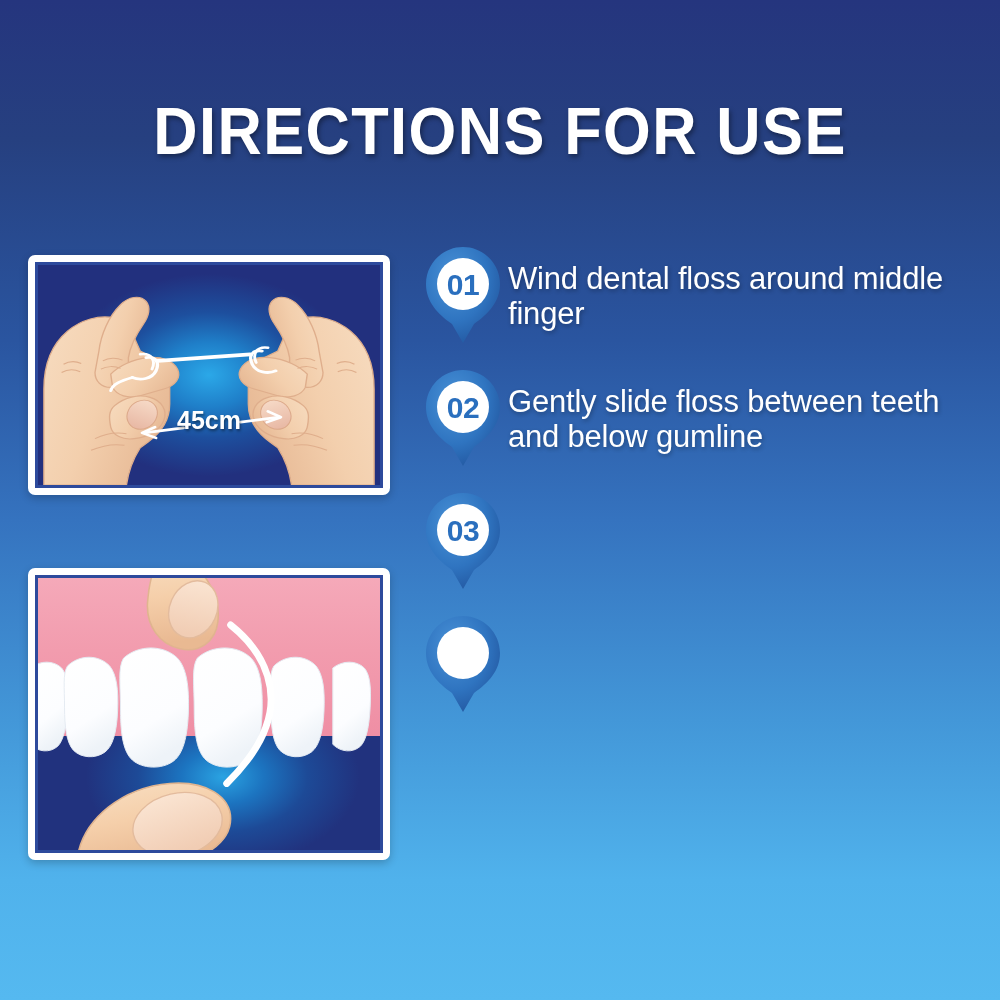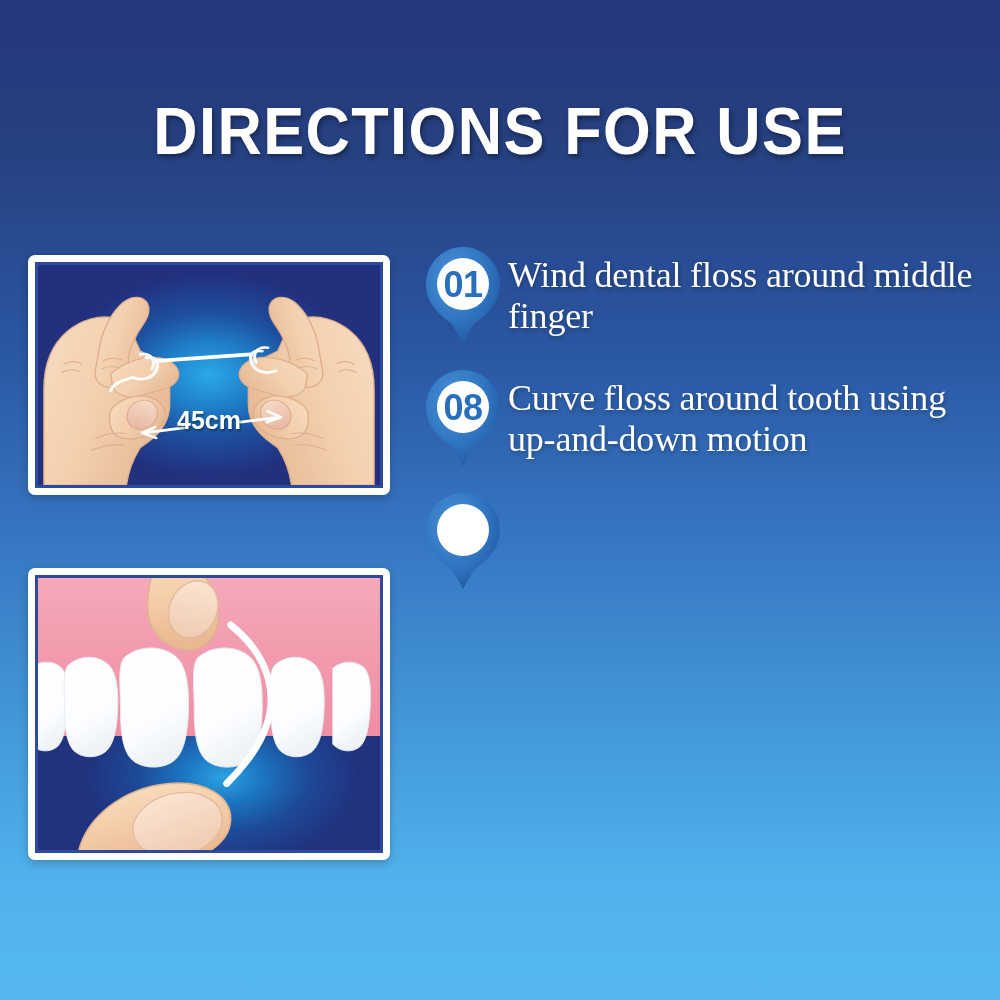--- a/index.html
+++ b/index.html
@@ -117,28 +117,28 @@
     left: 0;
     top: 0;
     width: 78px;
     height: 78px;
     display: flex;
     align-items: center;
     justify-content: center;
     color: #2a6fbe;
     font-family: "Liberation Sans", sans-serif;
     font-weight: bold;
-    font-size: 36px;
+    font-size: 30px;
     letter-spacing: -0.5px;
     pointer-events: none;
   }
   .step-text {
     color: #ffffff;
-    font-family: Liberation Serif, serif;
-    font-size: 36px;
+    font-family: Liberation Sans, sans-serif;
+    font-size: 31px;
     line-height: 1.13;
     text-shadow: 1px 2px 4px rgba(0,0,0,0.30);
     letter-spacing: -0.2px;
   }
 
   
   .cm-label {
     position: absolute;
     left: 50%;
     top: 64%;
@@ -379,38 +379,55 @@
           </defs>
           <path d="M39 1 C18.6 1 2 17.6 2 38 C2 56 14 68 28 78 L39 97 L50 78
                    C64 68 76 56 76 38 C76 17.6 59.4 1 39 1 Z" fill="url(#pinG1)"></path>
           <circle cx="39" cy="38" r="26" fill="#ffffff"></circle>
         </svg>
         <div class="pin-num">01</div>
       </div>
       <div class="step-text">Wind dental floss around middle finger</div>
     </div>
 
+    <div class="step">
+      <div class="pin">
+        <svg viewBox="0 0 78 100">
+          <defs>
+            <radialGradient id="pinG2" cx="0.38" cy="0.32" r="0.82">
+              <stop offset="0%" stop-color="#4a93d8"></stop>
+              <stop offset="55%" stop-color="#2f74c0"></stop>
+              <stop offset="100%" stop-color="#1f4f97"></stop>
+            </radialGradient>
+          </defs>
+          <path d="M39 1 C18.6 1 2 17.6 2 38 C2 56 14 68 28 78 L39 97 L50 78
+                   C64 68 76 56 76 38 C76 17.6 59.4 1 39 1 Z" fill="url(#pinG2)"></path>
+          <circle cx="39" cy="38" r="26" fill="#ffffff"></circle>
+        </svg>
+        <div class="pin-num">02</div>
+      </div>
+      <div class="step-text">Gently slide floss between teeth and below gumline</div>
+    </div>
 
     <div class="step">
       <div class="pin">
         <svg viewBox="0 0 78 100">
           <defs>
             <radialGradient id="pinG3" cx="0.38" cy="0.32" r="0.82">
               <stop offset="0%" stop-color="#4a93d8"></stop>
               <stop offset="55%" stop-color="#2f74c0"></stop>
               <stop offset="100%" stop-color="#1f4f97"></stop>
             </radialGradient>
           </defs>
           <path d="M39 1 C18.6 1 2 17.6 2 38 C2 56 14 68 28 78 L39 97 L50 78
                    C64 68 76 56 76 38 C76 17.6 59.4 1 39 1 Z" fill="url(#pinG3)"></path>
           <circle cx="39" cy="38" r="26" fill="#ffffff"></circle>
         </svg>
-        <div class="pin-num">08</div>
+        <div class="pin-num">03</div>
       </div>
-      <div class="step-text">Curve floss around tooth using up-and-down motion</div>
     </div>
 
     <div class="step">
       <div class="pin">
         <svg viewBox="0 0 78 100">
           <defs>
             <radialGradient id="pinG4" cx="0.38" cy="0.32" r="0.82">
               <stop offset="0%" stop-color="#4a93d8"></stop>
               <stop offset="55%" stop-color="#2f74c0"></stop>
               <stop offset="100%" stop-color="#1f4f97"></stop>

